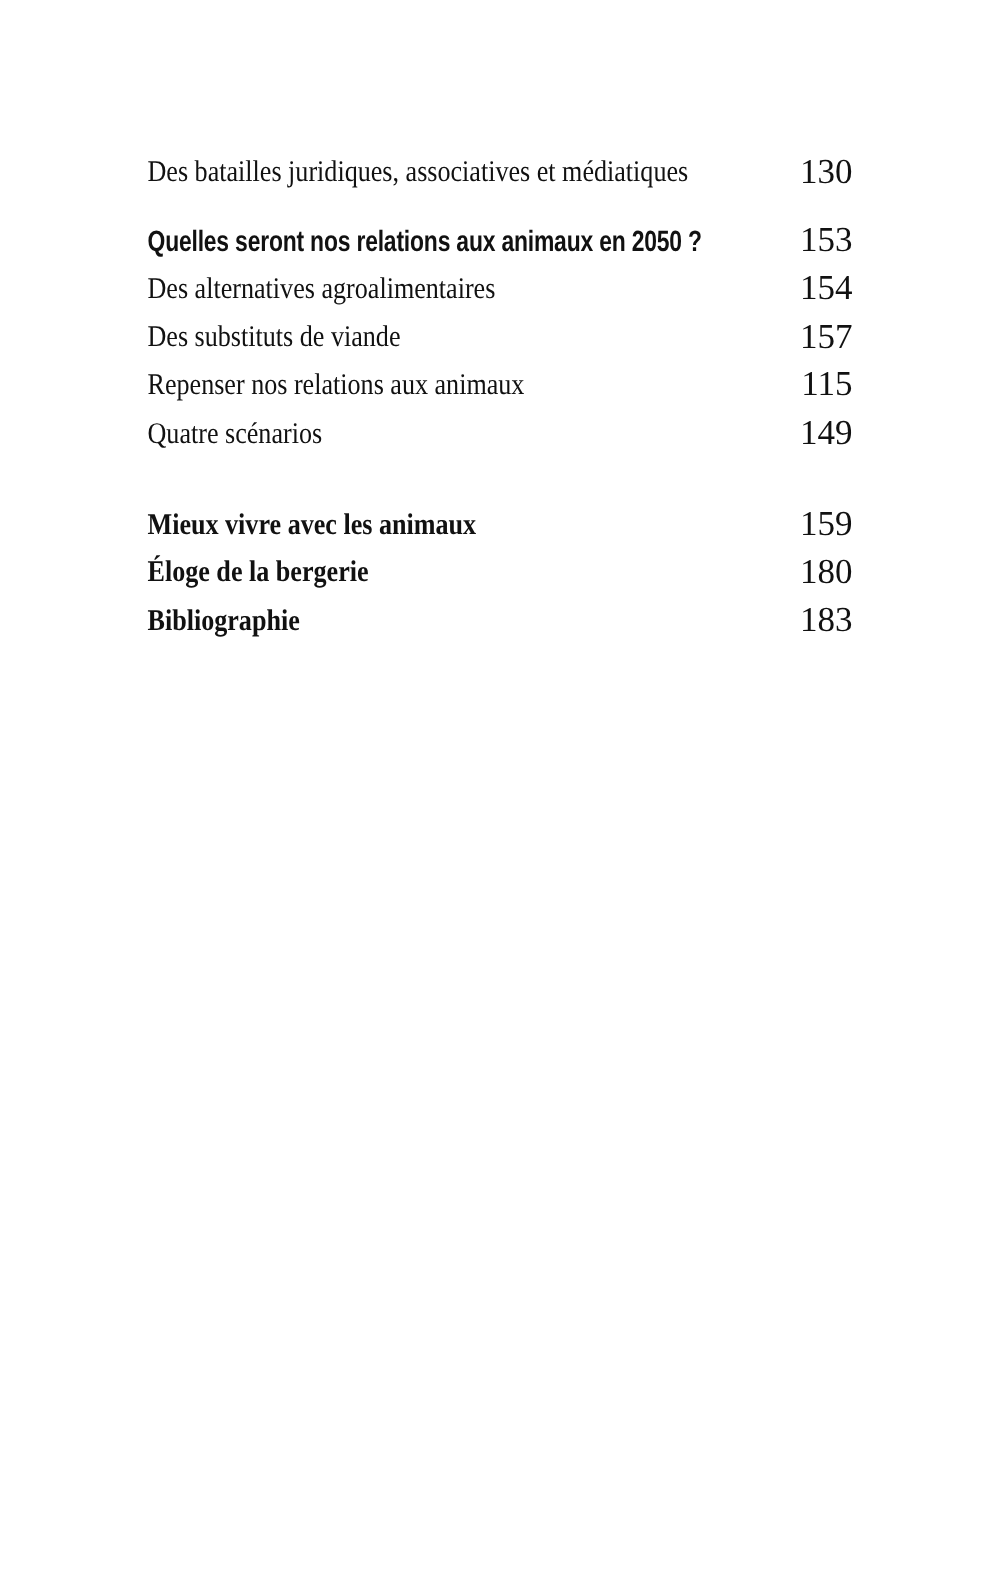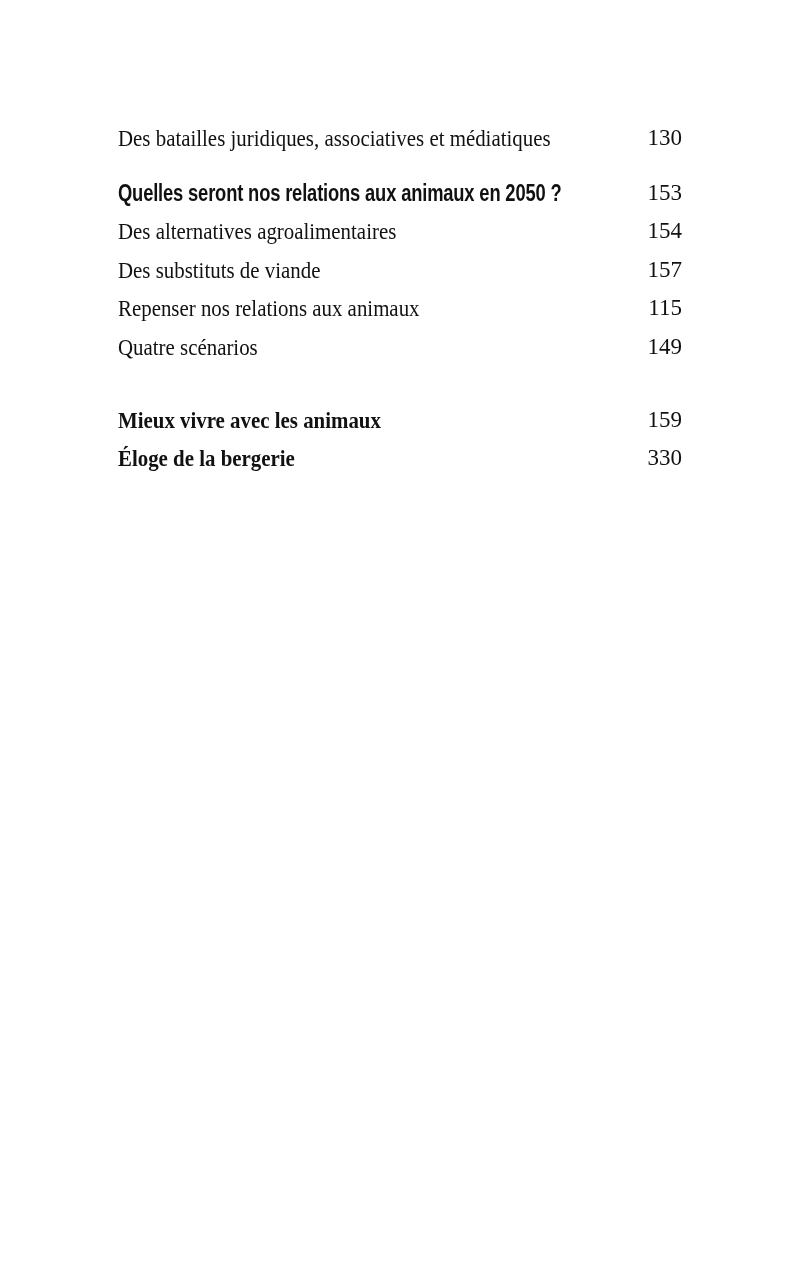--- a/index.html
+++ b/index.html
@@ -60,21 +60,21 @@
     font-size: 23.5px;
     font-weight: 700;
     letter-spacing: -0.2px;
     transform: scaleX(0.78);
   }
   .pagenum {
     position: absolute;
     right: 0;
     top: 0;
     font-family: "Liberation Serif", serif;
-    font-size: 23px;
+    font-size: 28px;
     font-weight: 400;
     color: var(--ink);
     line-height: 38.6px;
   }
 </style>
 </head>
 <body>
 
 <div class="page">
   <div class="toc">
@@ -101,16 +101,20 @@
       <div class="row serif-regular">
     <span class="label">Quatre scénarios</span>
     <span class="pagenum">149</span>
   </div>
       <div class="row serif-bold gap-large">
     <span class="label">Mieux vivre avec les animaux</span>
     <span class="pagenum">159</span>
   </div>
       <div class="row serif-bold">
     <span class="label">Éloge de la bergerie</span>
-    <span class="pagenum">330</span>
+    <span class="pagenum">180</span>
+  </div>
+      <div class="row serif-bold">
+    <span class="label">Bibliographie</span>
+    <span class="pagenum">183</span>
   </div>
     </div>
 </div>
 
 </body></html>

